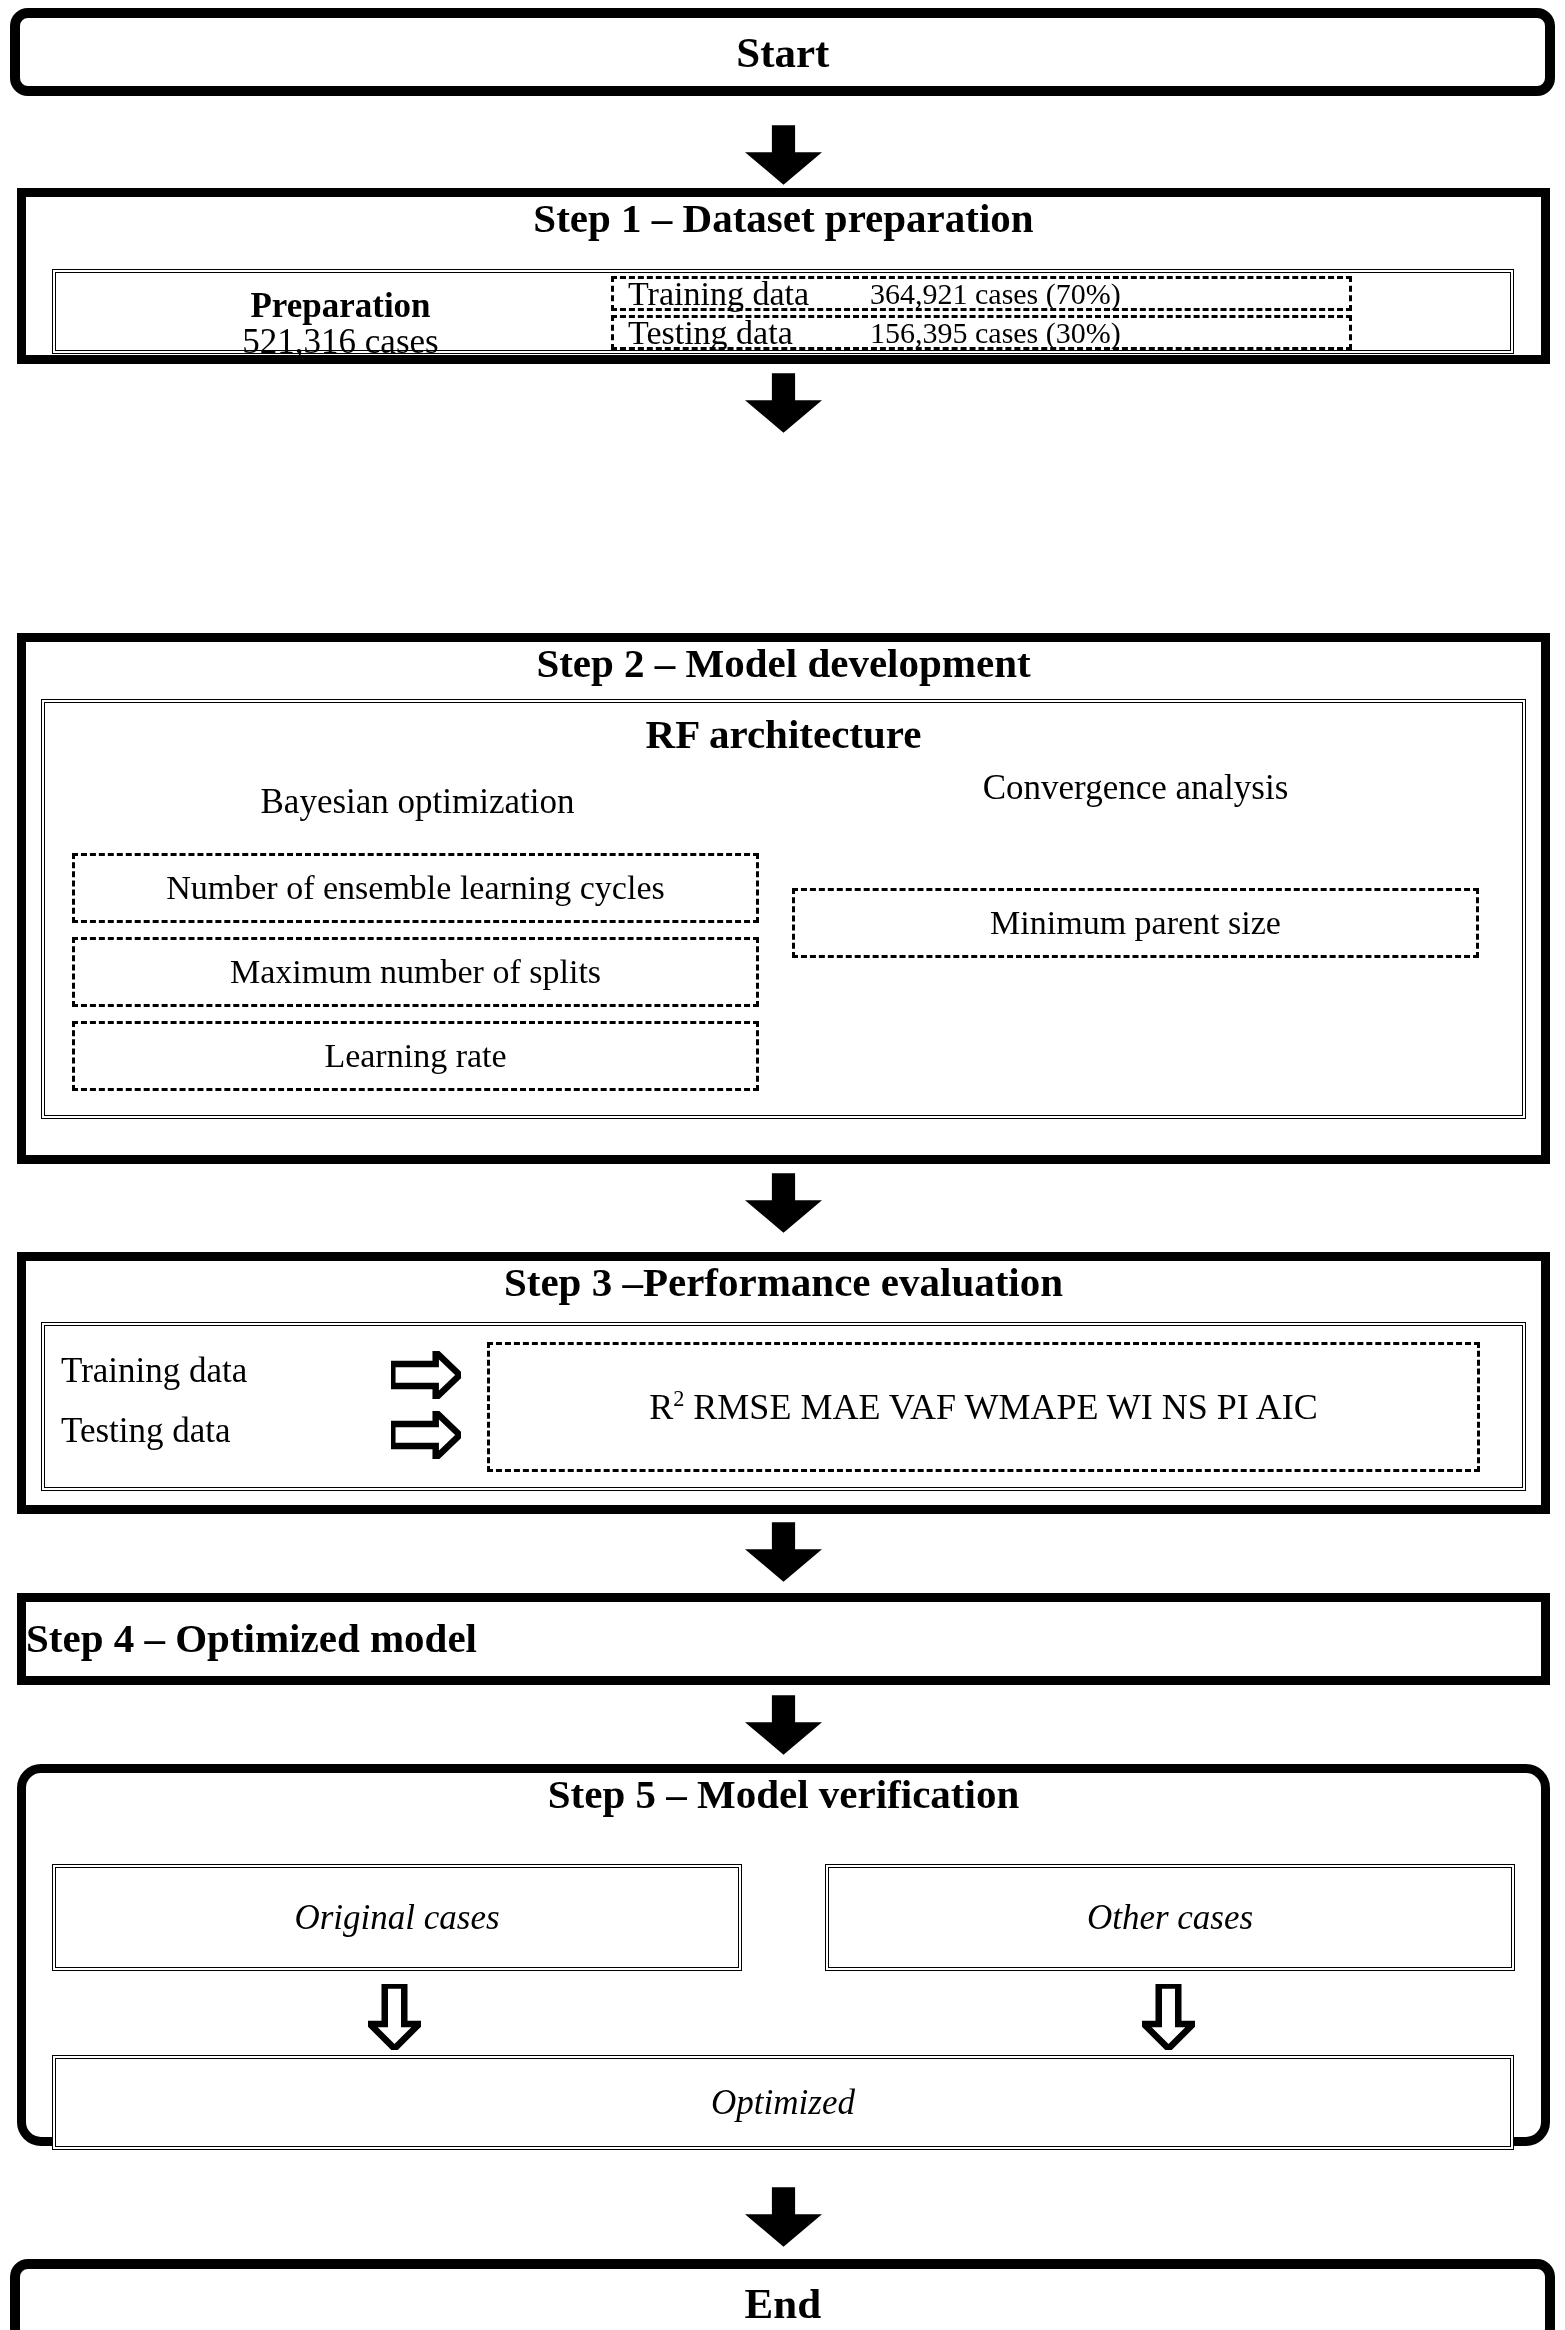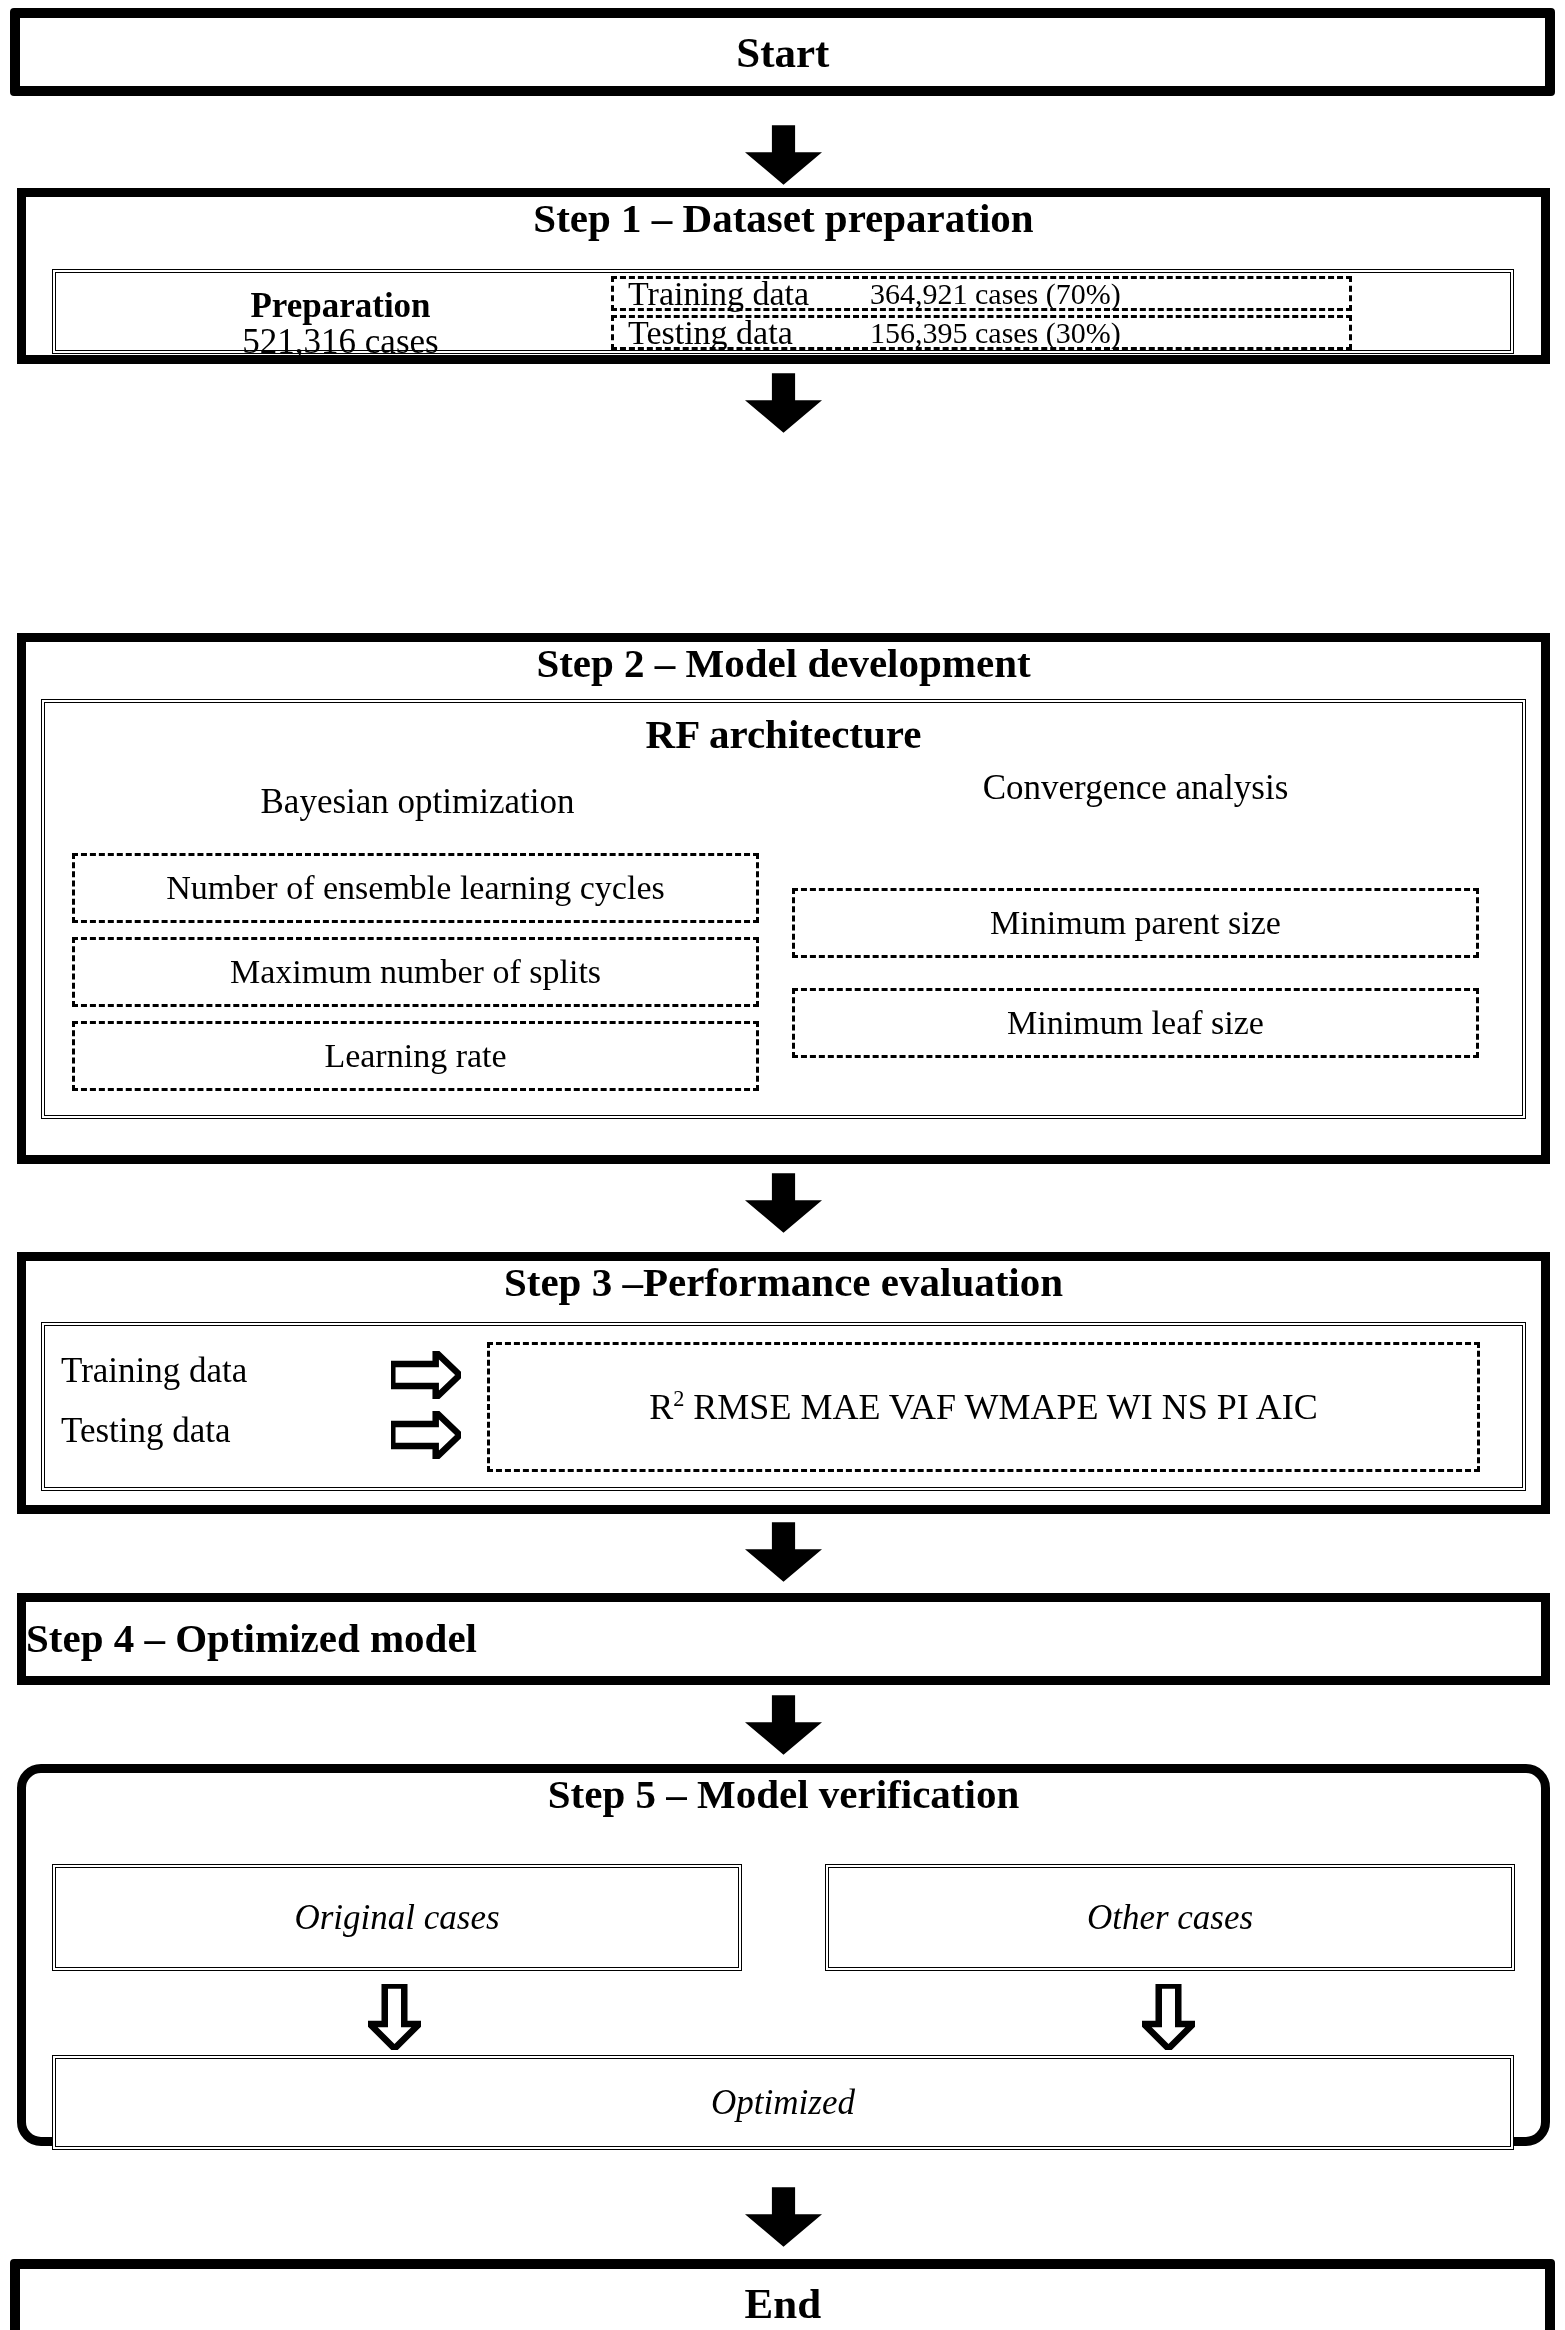--- a/index.html
+++ b/index.html
@@ -12,21 +12,21 @@
     position: relative;
     overflow: hidden;
   }
 
   .canvas { position: relative; width: 1565px; height: 2385px; }
 
   
   .terminator {
     position: absolute;
     border: 10.3px solid #000;
-    border-radius: 4px;
+    border-radius: 18px;
     background: #fff;
     display: flex;
     align-items: center;
     justify-content: center;
   }
   .terminator .lbl {
     font-weight: bold;
     font-size: 43px;
     line-height: 1;
   }
@@ -155,23 +155,20 @@
   <div class="dotted" style="left:72px; top:937px; width:687px; height:70px; justify-content:center;">
     <span class="txt">Maximum number of splits</span>
   </div>
   <div class="dotted" style="left:72px; top:1021px; width:687px; height:70px; justify-content:center;">
     <span class="txt">Learning rate</span>
   </div>
 
   <div class="dotted" style="left:792px; top:888px; width:687px; height:70px; justify-content:center;">
     <span class="txt">Minimum parent size</span>
   </div>
-  <div class="dotted" style="left:792px; top:988px; width:687px; height:70px; justify-content:center;">
-    <span class="txt">Minimum leaf size</span>
-  </div>
 
   <svg class="arrow-solid" style="left:745px; top:1173px;" width="77" height="60" viewBox="0 0 166 128">
     <polygon points="58,0 108,0 108,58 166,58 83,128 0,58 58,58" fill="#000"></polygon>
   </svg>
 
   <div class="step-box" style="left:17px; top:1252px; width:1533px; height:262px;">
     <div class="step-title">Step 3 –Performance evaluation</div>
   </div>
 
   <div class="panel" style="left:41px; top:1322px; width:1485px; height:169px;"></div>

